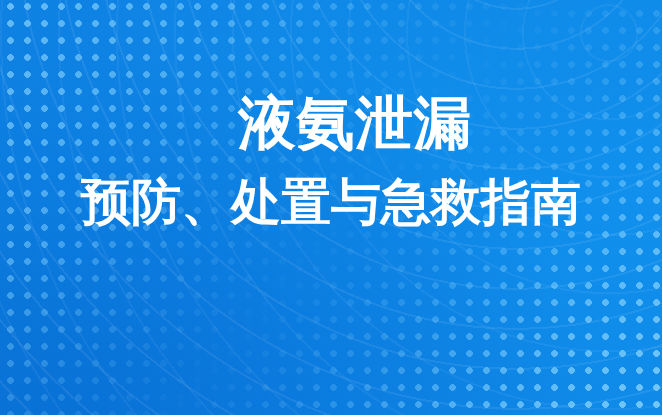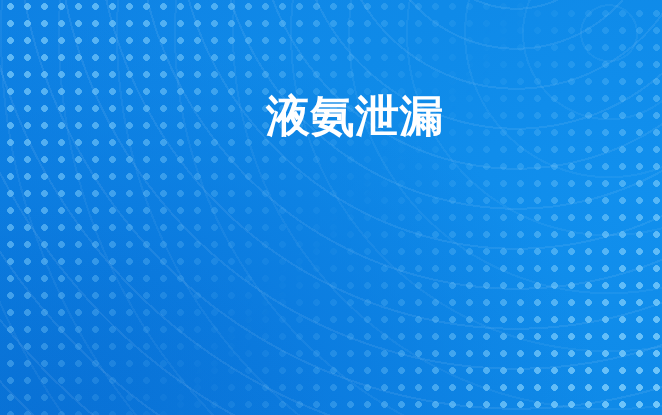--- a/index.html
+++ b/index.html
@@ -95,21 +95,21 @@
     z-index: 5;
   }
   .title-line {
     color: #ffffff;
     font-weight: 700;
     line-height: 1.0;
     letter-spacing: 0.5px;
     white-space: nowrap;
   }
   .title-line-1 {
-    font-size: 44px;
+    font-size: 58px;
     margin-bottom: 25px;
     margin-left: 48px;
   }
   .title-line-2 {
     font-size: 50px;
     letter-spacing: 0px;
   }
 </style>
 </head>
 <body>
@@ -118,15 +118,16 @@
 
   <div class="layer bg-base"></div>
   <div class="layer bg-wedge"></div>
   <div class="layer bg-arcs"></div>
   <div class="layer bg-arcs2"></div>
   <div class="layer dots dots-tl"></div>
   <div class="layer dots dots-br"></div>
 
   <div class="title-block">
     <div class="title-line title-line-1">液氨泄漏</div>
+    <div class="title-line title-line-2">预防、处置与急救指南</div>
   </div>
 
 </div>
 
 </body></html>

